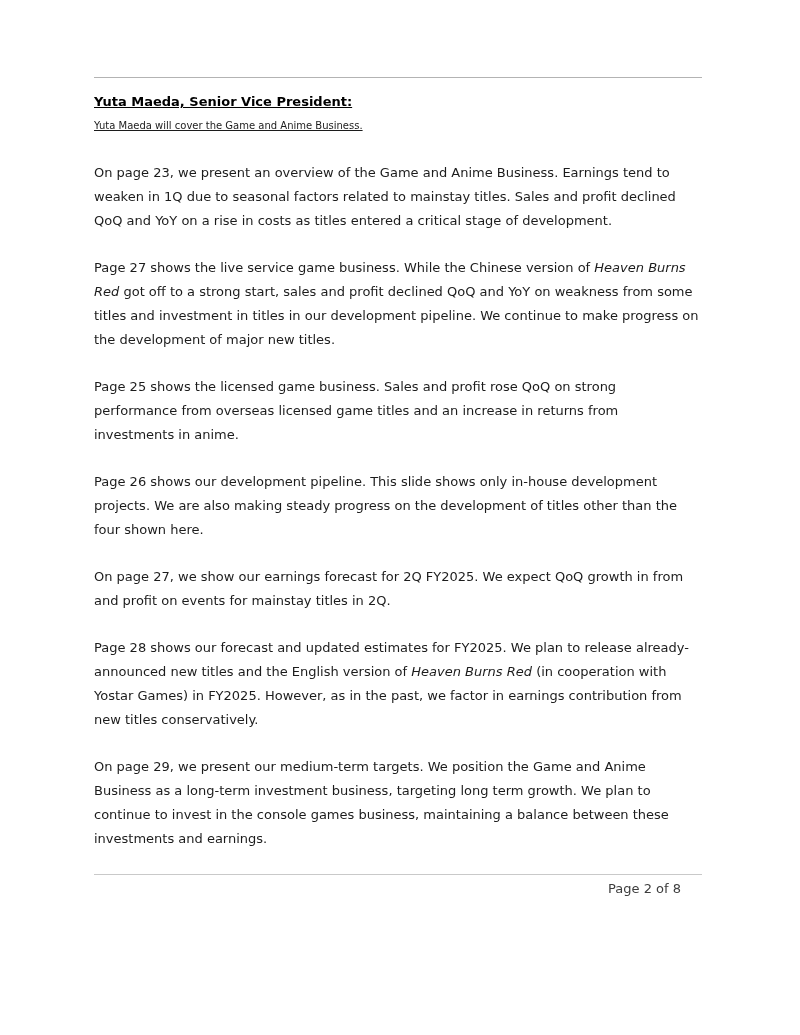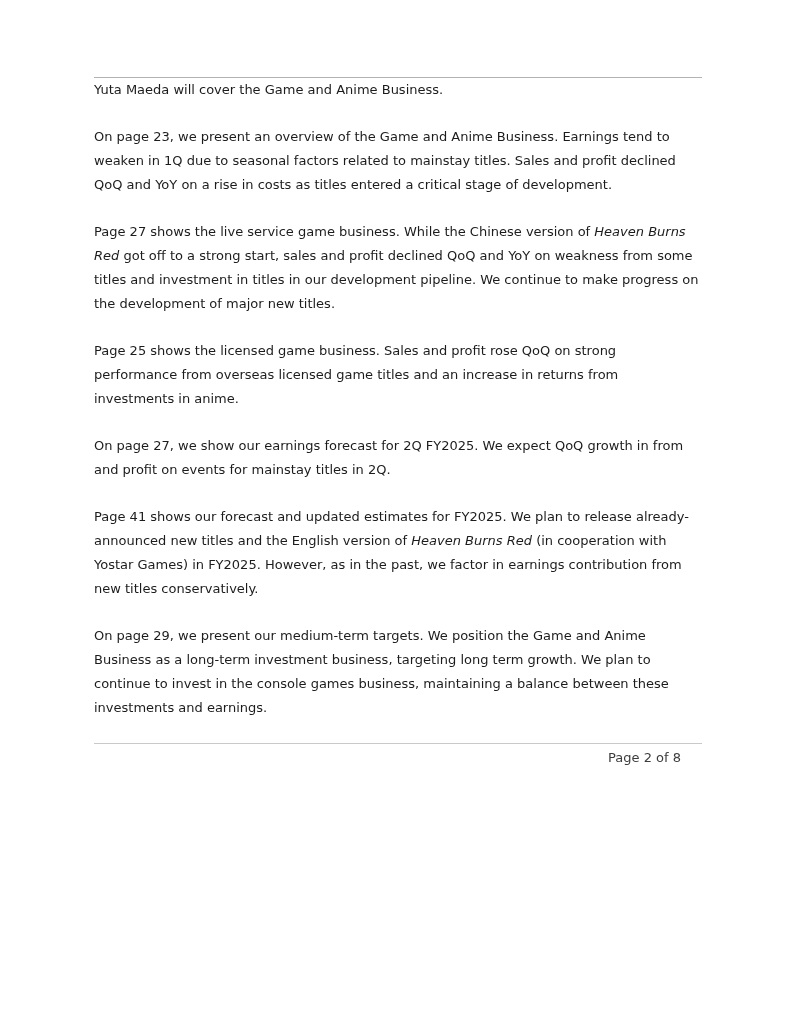--- a/index.html
+++ b/index.html
@@ -34,49 +34,52 @@
   .rule.top{margin-top:77px;}
   .rule.bottom{background:var(--rule-bottom);margin-top:23px;}
   .speaker-heading{
     margin-top:12px;
     font-size:13px;line-height:24px;
     font-weight:bold;
     color:var(--heading);
     text-decoration:underline;
   }
   .intro{
-    font-size:13px;line-height:24px;
+    font-size:10px;line-height:24px;
     margin:0 0 23px 0;
+    text-decoration:underline;
   }
   .para{
     font-size:13px;line-height:24px;
     margin:0 0 23px 0;
   }
   .para em{font-style:italic;}
   .footer{
     margin-top:2px;
     font-size:13px;line-height:24px;
     color:var(--footer);
     text-align:right;
     padding-right:21px;
   }
 </style>
 </head>
 <body>
 
 <div class="page">
   <div class="content">
     <hr class="rule top">
+    <div class="speaker-heading">Yuta Maeda, Senior Vice President:</div>
     <p class="intro">Yuta Maeda will cover the Game and Anime Business.</p>
     <div id="paragraph-list">
         <p class="para"><span>On page 23, we present an overview of the Game and Anime Business. Earnings tend to weaken in 1Q due to seasonal factors related to mainstay titles. Sales and profit declined QoQ and YoY on a rise in costs as titles entered a critical stage of development.</span></p>
         <p class="para"><span>Page 27 shows the live service game business. While the Chinese version of </span><em>Heaven Burns Red</em><span> got off to a strong start, sales and profit declined QoQ and YoY on weakness from some titles and investment in titles in our development pipeline. We continue to make progress on the development of major new titles.</span></p>
         <p class="para"><span>Page 25 shows the licensed game business. Sales and profit rose QoQ on strong performance from overseas licensed game titles and an increase in returns from investments in anime.</span></p>
+        <p class="para"><span>Page 26 shows our development pipeline. This slide shows only in-house development projects. We are also making steady progress on the development of titles other than the four shown here.</span></p>
         <p class="para"><span>On page 27, we show our earnings forecast for 2Q FY2025. We expect QoQ growth in from and profit on events for mainstay titles in 2Q.</span></p>
-        <p class="para"><span>Page 41 shows our forecast and updated estimates for FY2025. We plan to release already-announced new titles and the English version of </span><em>Heaven Burns Red</em><span> (in cooperation with Yostar Games) in FY2025. However, as in the past, we factor in earnings contribution from new titles conservatively.</span></p>
+        <p class="para"><span>Page 28 shows our forecast and updated estimates for FY2025. We plan to release already-announced new titles and the English version of </span><em>Heaven Burns Red</em><span> (in cooperation with Yostar Games) in FY2025. However, as in the past, we factor in earnings contribution from new titles conservatively.</span></p>
         <p class="para"><span>On page 29, we present our medium-term targets. We position the Game and Anime Business as a long-term investment business, targeting long term growth. We plan to continue to invest in the console games business, maintaining a balance between these investments and earnings.</span></p>
       </div>
     <hr class="rule bottom">
     <div class="footer">
       <span>Page 2 of 8</span>
     </div>
   </div>
 </div>
 
 </body></html>

